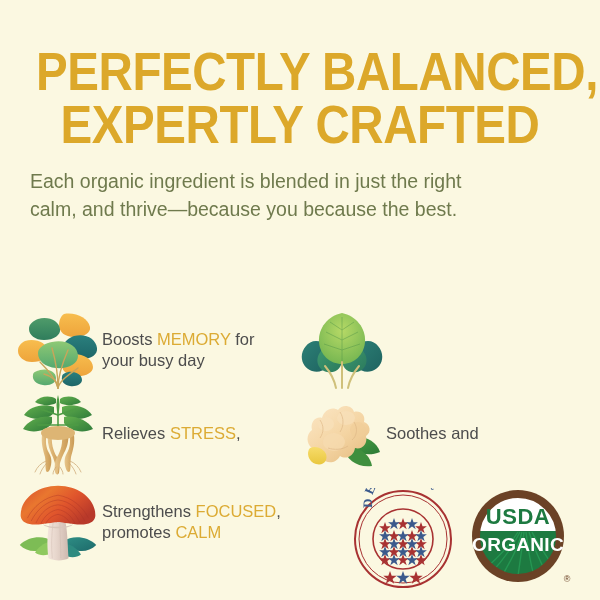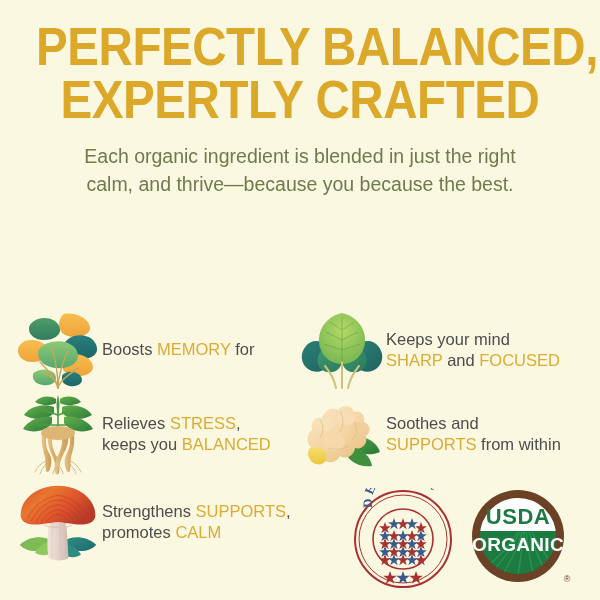--- a/index.html
+++ b/index.html
@@ -11,39 +11,39 @@
     height: 600px;
     background: #fbf8e1;
     font-family: "Liberation Sans", sans-serif;
     overflow: hidden;
     position: relative;
   }
 
   
   #headline {
     text-align: center;
-    padding-top: 20px;
+    padding-top: 45px;
   }
   .headline-line {
     display: block;
     color: #dca82a;
     font-family: "Liberation Sans Narrow", "Liberation Sans", sans-serif;
     font-weight: 700;
     font-size: 54px;
     line-height: 0.98;
     letter-spacing: -0.5px;
     transform: scaleX(0.88);
     transform-origin: center;
     white-space: nowrap;
   }
 
   
   #subhead {
     margin: 17px 30px 0 30px;
-    text-align: center;
+    text-align: left;
     color: #6f7a4d;
     font-size: 19.5px;
     line-height: 1.42;
     font-weight: 400;
   }
   #subhead .sub-line { display: block; white-space: nowrap; }
 
   
   #benefits {
     position: absolute;
@@ -165,20 +165,23 @@
             <path d="M42 78 C40 70 32 60 24 52"></path>
             <path d="M42 78 C44 70 54 64 62 58"></path>
             <path d="M42 78 C41 70 36 66 28 64"></path>
           </g>
         </svg>
       </div>
       <div class="benefit-text">
         <span class="tline">
           <span>Boosts </span><span class="hl">MEMORY</span><span> for</span>
         </span>
+        <span class="tline">
+          <span>your busy day</span>
+        </span>
       </div>
     </div>
 
     <div class="benefit col-right">
       <div class="benefit-icon">
         <svg width="84" height="80" viewBox="0 0 84 80">
           <defs>
             <radialGradient id="lfBig" cx="0.5" cy="0.35" r="0.75">
               <stop offset="0" stop-color="#b6d966"></stop>
                 <stop offset="1" stop-color="#6eb24f"></stop>
@@ -213,28 +216,20 @@
               <path d="M42 40 L60 34"></path>
           </g>
 
           <g stroke="#cfc07a" stroke-width="2" fill="none" stroke-linecap="round">
             <path d="M42 78 C42 68 42 62 42 52"></path>
             <path d="M36 78 C34 68 30 62 25 56"></path>
             <path d="M48 78 C50 68 54 62 59 56"></path>
           </g>
         </svg>
       </div>
-      <div class="benefit-text">
-        <span class="tline">
-          <span>Keeps your mind</span>
-        </span>
-        <span class="tline">
-          <span class="hl">SHARP</span><span> and </span><span class="hl">FOCUSED</span>
-        </span>
-      </div>
     </div>
 
   </div>
 
   <div class="benefit-row row-2">
 
     <div class="benefit col-left">
       <div class="benefit-icon">
         <svg width="84" height="82" viewBox="0 0 84 82">
           <defs>
@@ -278,23 +273,20 @@
             <path d="M54 68 C59 70 63 74 65 79"></path>
             <path d="M53 70 C57 74 59 78 60 81"></path>
             <path d="M40 74 C38 77 37 79 37 81"></path>
             <path d="M44 74 C46 77 47 79 47 81"></path>
           </g>
         </svg>
       </div>
       <div class="benefit-text">
         <span class="tline">
           <span>Relieves </span><span class="hl">STRESS</span><span>,</span>
-        </span>
-        <span class="tline">
-          <span>keeps you </span><span class="hl">BALANCED</span>
         </span>
       </div>
     </div>
 
     <div class="benefit col-right">
       <div class="benefit-icon">
         <svg width="84" height="80" viewBox="0 0 84 80">
           <defs>
             <linearGradient id="gng" x1="0.1" y1="0" x2="0.9" y2="1">
               <stop offset="0" stop-color="#fbe6c4"></stop>
@@ -338,23 +330,20 @@
             <path d="M40 18 C44 24 44 32 40 38"></path>
             <path d="M54 28 C58 34 57 42 52 46"></path>
             <path d="M28 54 C34 56 42 56 48 52"></path>
           </g>
         </svg>
       </div>
       <div class="benefit-text">
         <span class="tline">
           <span>Soothes and</span>
         </span>
-        <span class="tline">
-          <span class="hl">SUPPORTS</span><span> from within</span>
-        </span>
       </div>
     </div>
 
   </div>
 
   <div class="benefit-row row-3">
 
     <div class="benefit col-left">
       <div class="benefit-icon">
         <svg width="92" height="88" viewBox="0 0 92 88">
@@ -400,21 +389,21 @@
             <path d="M23 45 C28 34 36 27 46 26 C56 27 64 34 69 45"></path>
             <path d="M28 46 C32 37 39 32 46 31 C53 32 60 37 64 46"></path>
             <path d="M33 46 C36 40 41 37 46 36 C51 37 56 40 59 46"></path>
           </g>
 
           <path d="M30 46 C36 50 56 50 62 46 C58 52 34 52 30 46 Z" fill="#d8c6bb"></path>
         </svg>
       </div>
       <div class="benefit-text">
         <span class="tline">
-          <span>Strengthens </span><span class="hl">SUPPORTS</span><span>,</span>
+          <span>Strengthens </span><span class="hl">FOCUSED</span><span>,</span>
         </span>
         <span class="tline">
           <span>promotes </span><span class="hl">CALM</span>
         </span>
       </div>
     </div>
 
   </div>
 
 </div>

